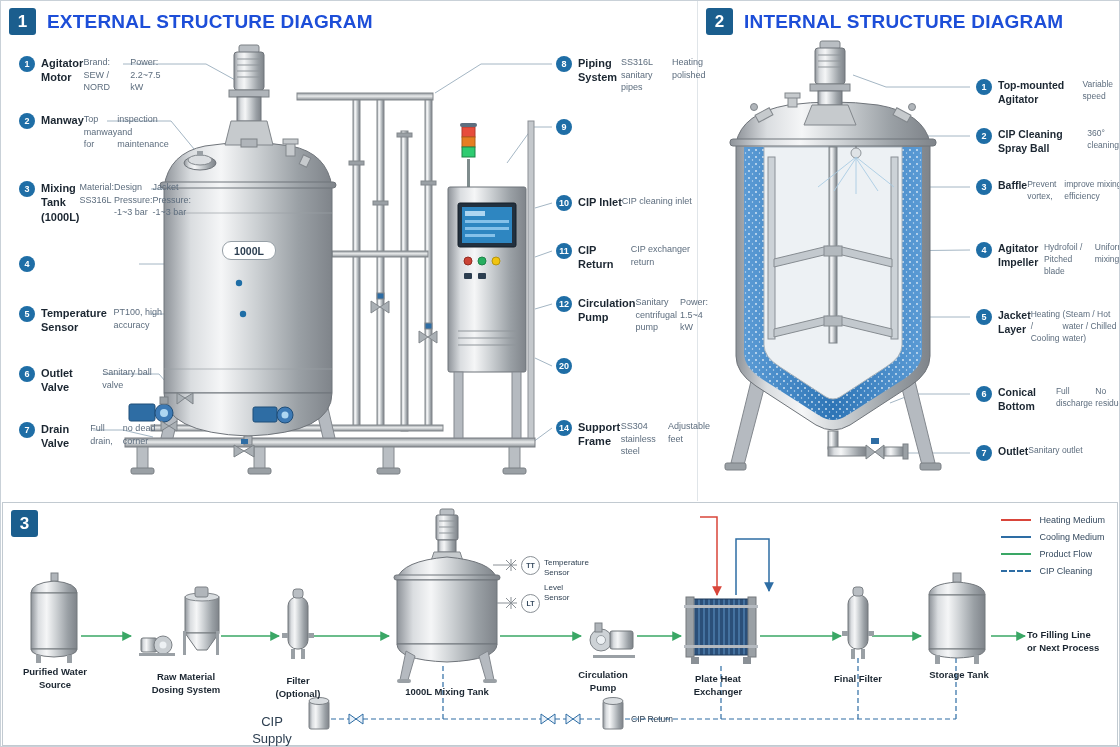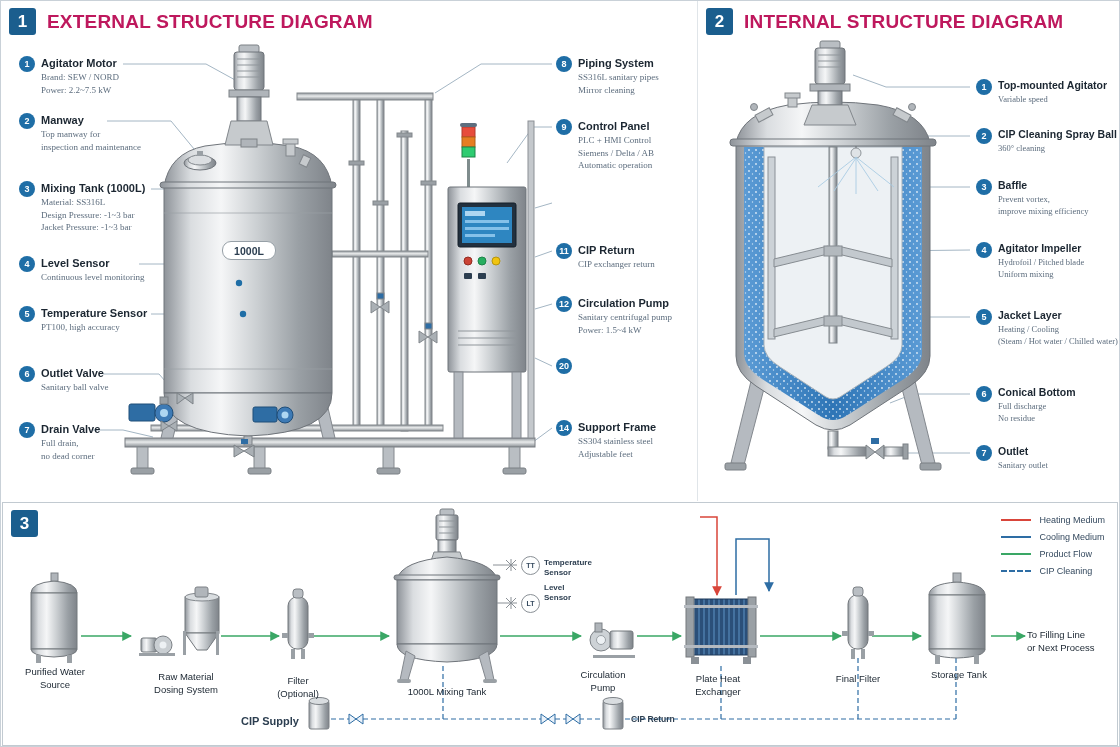--- a/index.html
+++ b/index.html
@@ -4,33 +4,33 @@
 <style>
   html,body{margin:0;padding:0;}
   body{width:1120px;height:747px;background:#eef0f2;font-family:"Liberation Sans",sans-serif;}
   #app{position:relative;width:1120px;height:747px;background:#ffffff;border:1px solid #c9d1d8;box-sizing:border-box;overflow:hidden;}
   .panel{position:absolute;}
   #p-ext{left:0;top:0;width:696px;height:500px;border-right:1px solid #e0e5e9;}
   #p-int{left:697px;top:0;width:421px;height:500px;}
   #p-flow{left:1px;top:501px;width:1116px;height:244px;border:1px solid #c2cad1;box-sizing:border-box;background:#fff;}
   .ph{position:absolute;left:8px;top:7px;display:flex;align-items:center;gap:11px;z-index:6;}
   .pnum{width:27px;height:27px;border-radius:3px;background:#1b5e8e;color:#fff;font-size:17px;font-weight:bold;display:flex;align-items:center;justify-content:center;}
-  .ptitle{font-size:19px;font-weight:bold;color:#be185d;margin:0;letter-spacing:.2px;}
+  .ptitle{font-size:19px;font-weight:bold;color:#1d4ed8;margin:0;letter-spacing:.2px;}
   .art{position:absolute;left:0;top:0;z-index:1;}
   .callout{position:absolute;display:flex;align-items:flex-start;gap:6px;z-index:4;}
   .cnum{width:16px;height:16px;min-width:16px;border-radius:50%;background:#1f6ea6;color:#fff;font-size:9px;font-weight:bold;display:flex;align-items:center;justify-content:center;}
-  .cbody{display:flex;flex-direction:column;width:132px;}
+  .cbody{display:flex;flex-direction:row;width:132px;}
   .ctitle{font-size:11px;font-weight:bold;color:#1b2631;line-height:1.3;margin-bottom:1px;}
-  .csub{font-size:9px;color:#5d6d7e;line-height:1.4;font-family:Liberation Serif, serif;}
+  .csub{font-size:9px;color:#5d6d7e;line-height:1.4;}
   #p-int .ctitle{font-size:10.5px;}
   #p-int .csub{font-size:8.5px;}
   #p-int .cbody{width:128px;}
   .pill{position:absolute;left:221px;top:240px;width:52px;height:17px;background:#fff;border:1px solid #97a0a7;border-radius:9px;font-size:10.5px;font-weight:bold;color:#2c3e50;display:flex;align-items:center;justify-content:center;z-index:4;}
-  .lbl{position:absolute;text-align:center;font-size:9.5px;font-weight:normal;color:#1b2631;line-height:1.35;z-index:4;}
-  .slbl{position:absolute;font-size:8px;font-weight:bold;color:#2c3e50;line-height:1.3;z-index:4;}
+  .lbl{position:absolute;text-align:center;font-size:9.5px;font-weight:bold;color:#1b2631;line-height:1.35;z-index:4;}
+  .slbl{position:absolute;font-size:8px;font-weight:normal;color:#2c3e50;line-height:1.3;z-index:4;}
   .tag{position:absolute;width:17px;height:17px;border-radius:50%;background:#fdfefe;border:1px solid #8a9096;color:#34495e;font-size:7px;font-weight:bold;display:flex;align-items:center;justify-content:center;z-index:4;}
   .legend{position:absolute;right:12px;top:12px;display:flex;flex-direction:column;gap:7px;z-index:5;}
   .lrow{display:flex;align-items:center;gap:8px;height:10px;}
   .lsample{width:30px;height:0;border-top:2px solid #000;}
   .lsample.heating{border-color:#d9453a;}
   .lsample.cooling{border-color:#2e6da4;}
   .lsample.product{border-color:#3aa765;}
   .lsample.cip{border-top-style:dashed;border-color:#2e6da4;}
   .llabel{font-size:9px;color:#34495e;}
 </style>
@@ -213,24 +213,20 @@
       <span class="cnum">3</span>
       <span class="cbody">
           <span class="ctitle">Mixing Tank (1000L)</span>
           <span class="csub">Material: SS316L</span>
           <span class="csub">Design Pressure: -1~3 bar</span>
           <span class="csub">Jacket Pressure: -1~3 bar</span>
         </span>
     </div>
     <div class="callout" style="left:18px;top:255px">
       <span class="cnum">4</span>
-      <span class="cbody">
-          <span class="ctitle">Level Sensor</span>
-          <span class="csub">Continuous level monitoring</span>
-        </span>
     </div>
     <div class="callout" style="left:18px;top:305px">
       <span class="cnum">5</span>
       <span class="cbody">
           <span class="ctitle">Temperature Sensor</span>
           <span class="csub">PT100, high accuracy</span>
         </span>
     </div>
     <div class="callout" style="left:18px;top:365px">
       <span class="cnum">6</span>
@@ -246,30 +242,31 @@
           <span class="csub">Full drain,</span>
           <span class="csub">no dead corner</span>
         </span>
     </div>
 
     <div class="callout" style="left:555px;top:55px">
       <span class="cnum">8</span>
       <span class="cbody">
           <span class="ctitle">Piping System</span>
           <span class="csub">SS316L sanitary pipes</span>
-          <span class="csub">Mirror cleaning</span>
+          <span class="csub">Heating polished</span>
         </span>
     </div>
     <div class="callout" style="left:555px;top:118px">
       <span class="cnum">9</span>
-      <span class="cbody">
-          <span class="ctitle">Control Panel</span>
-          <span class="csub">PLC + HMI Control</span>
-          <span class="csub">Siemens / Delta / AB</span>
-          <span class="csub">Automatic operation</span>
+    </div>
+    <div class="callout" style="left:555px;top:194px">
+      <span class="cnum">10</span>
+      <span class="cbody">
+          <span class="ctitle">CIP Inlet</span>
+          <span class="csub">CIP cleaning inlet</span>
         </span>
     </div>
     <div class="callout" style="left:555px;top:242px">
       <span class="cnum">11</span>
       <span class="cbody">
           <span class="ctitle">CIP Return</span>
           <span class="csub">CIP exchanger return</span>
         </span>
     </div>
     <div class="callout" style="left:555px;top:295px">
@@ -657,17 +654,17 @@
     <div class="lbl" style="left:815px;top:170px;width:80px">
       <div>Final Filter</div>
     </div>
     <div class="lbl" style="left:916px;top:166px;width:80px">
       <div>Storage Tank</div>
     </div>
     <div class="lbl" style="left:1024px;top:126px;width:92px;text-align:left">
       <div>To Filling Line</div>
       <div>or Next Process</div>
     </div>
-    <div class="slbl" style="left:238px;top:211px;width:62px;text-align:left;font-size:11px">CIP Supply</div>
+    <div class="slbl" style="left:238px;top:211px;width:62px;text-align:center;font-size:13px">CIP Supply</div>
     <div class="slbl" style="left:628px;top:211px;width:70px;font-size:8.5px">CIP Return</div>
   </section>
 
 </div>
 
 </body></html>

